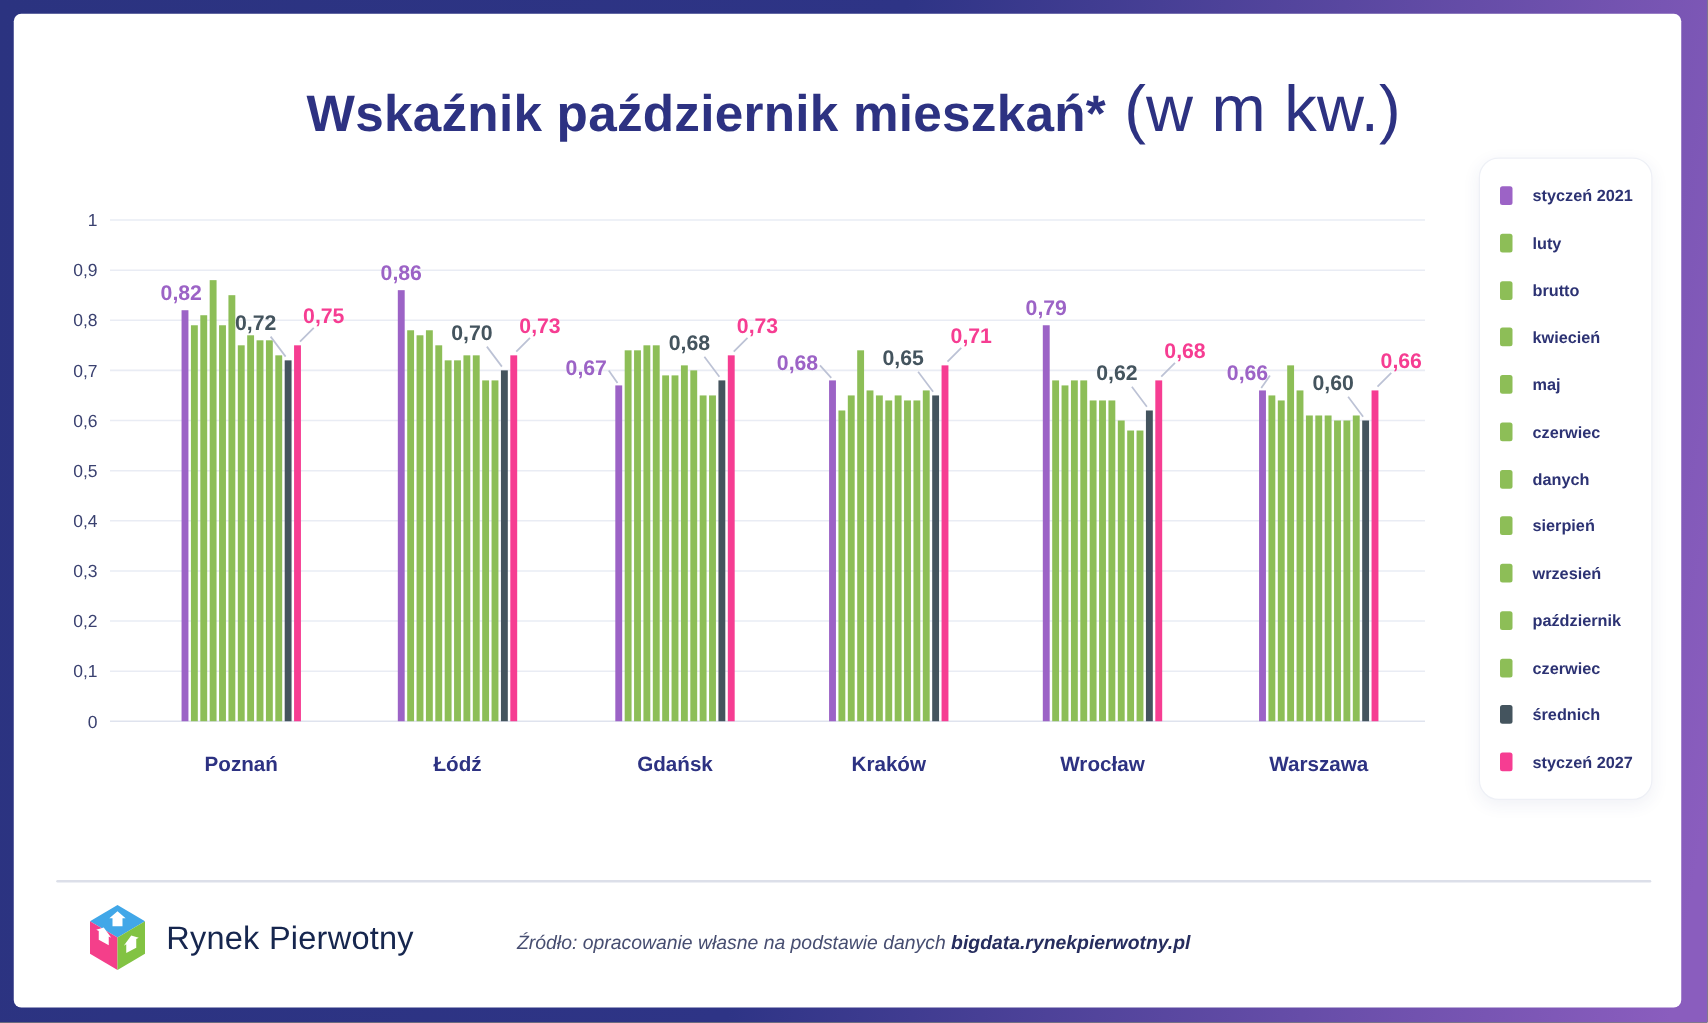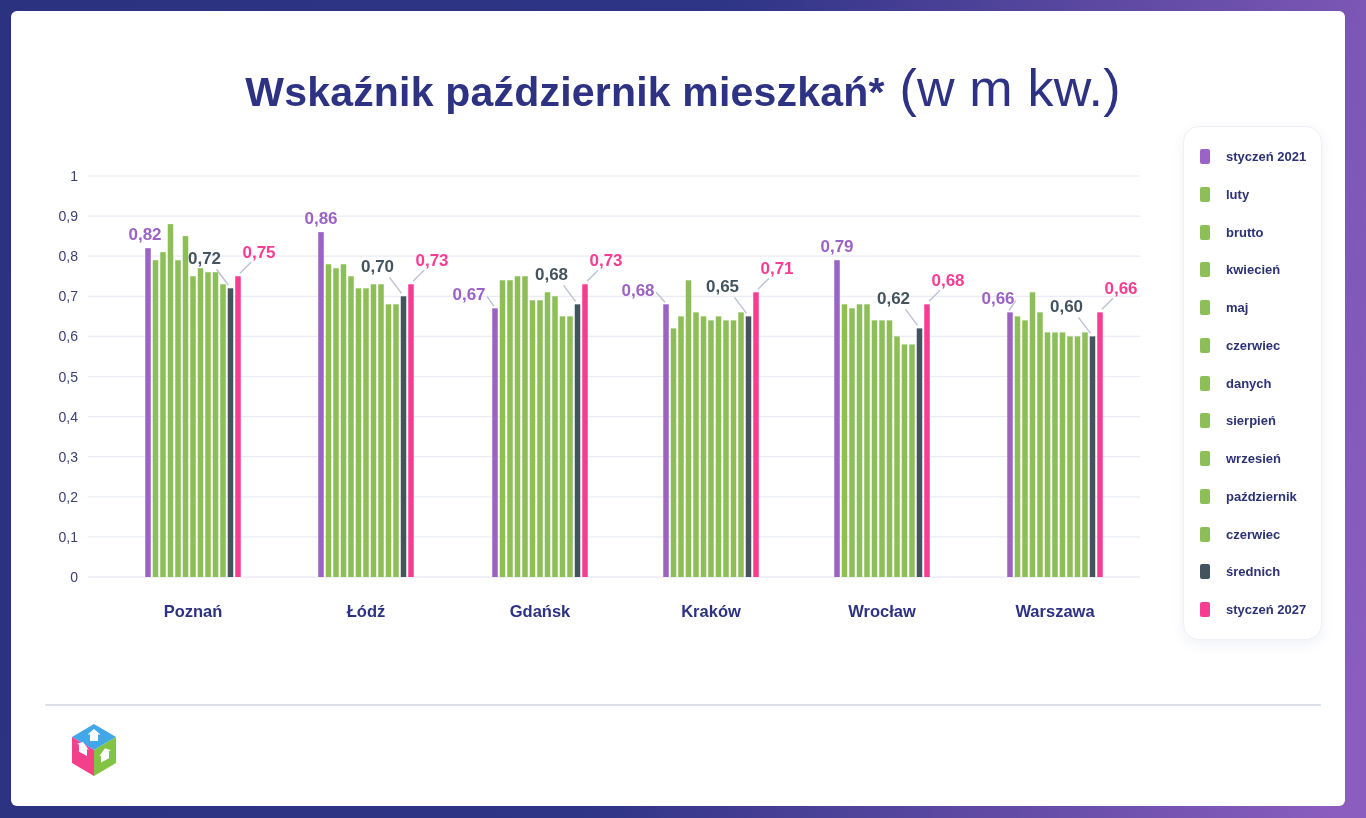--- a/index.html
+++ b/index.html
@@ -240,16 +240,18 @@
 
   <div class="logo-rp">
     <svg width="52" height="56" viewBox="0 0 52 56">
       <polygon points="26,2 48,15 26,28 4,15" fill="#41a7e8"></polygon>
       <polygon points="4,15 26,28 26,54 4,41" fill="#f43f8a"></polygon>
       <polygon points="48,15 26,28 26,54 48,41" fill="#82c343"></polygon>
       <polygon points="26,7 32.5,12.5 30,12.5 30,19 22,19 22,12.5 19.5,12.5" fill="#ffffff"></polygon>
       <polygon points="15,24 21,29 19,29 19,36 11,36 11,29 9,29" fill="#ffffff" transform="skewY(28) translate(0,-12)"></polygon>
       <polygon points="37,24 43,29 41,29 41,36 33,36 33,29 31,29" fill="#ffffff" transform="skewY(-28) translate(0,22)"></polygon>
     </svg>
+    <span class="rp-text">Rynek Pierwotny</span>
   </div>
 
+  <div class="source"><span>Źródło: opracowanie własne na podstawie danych </span><b>bigdata.rynekpierwotny.pl</b></div>
 
 </div>
 
 </body></html>

